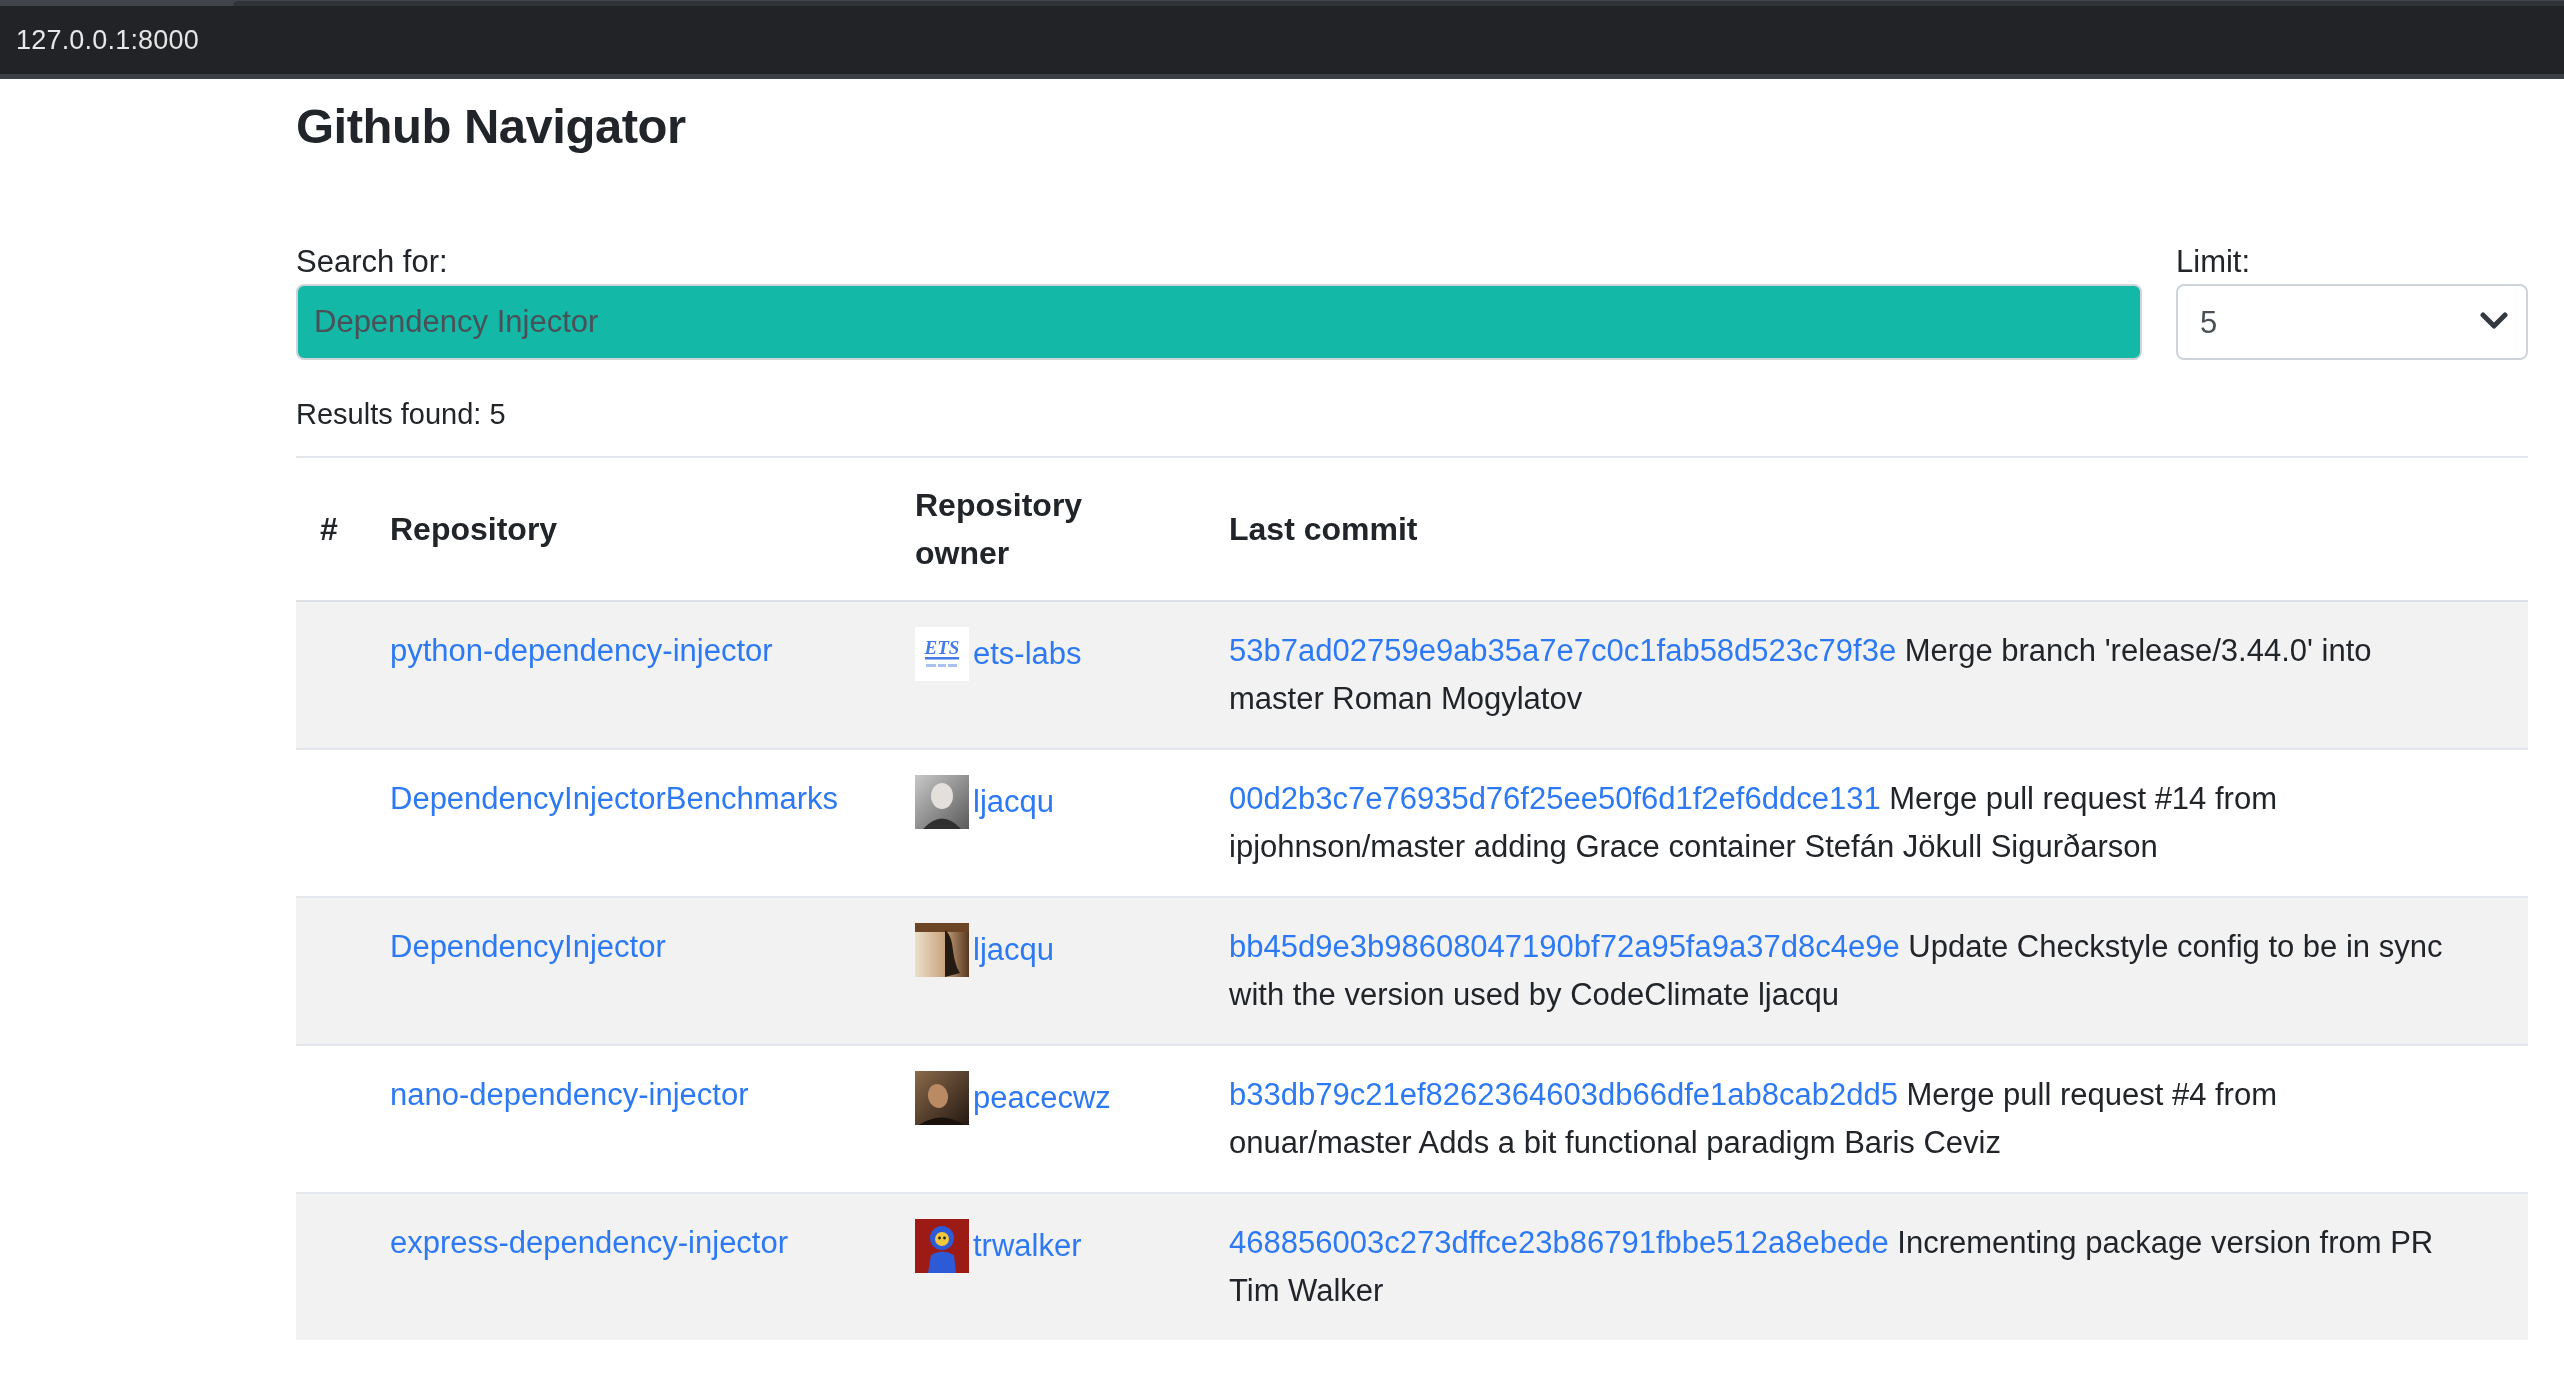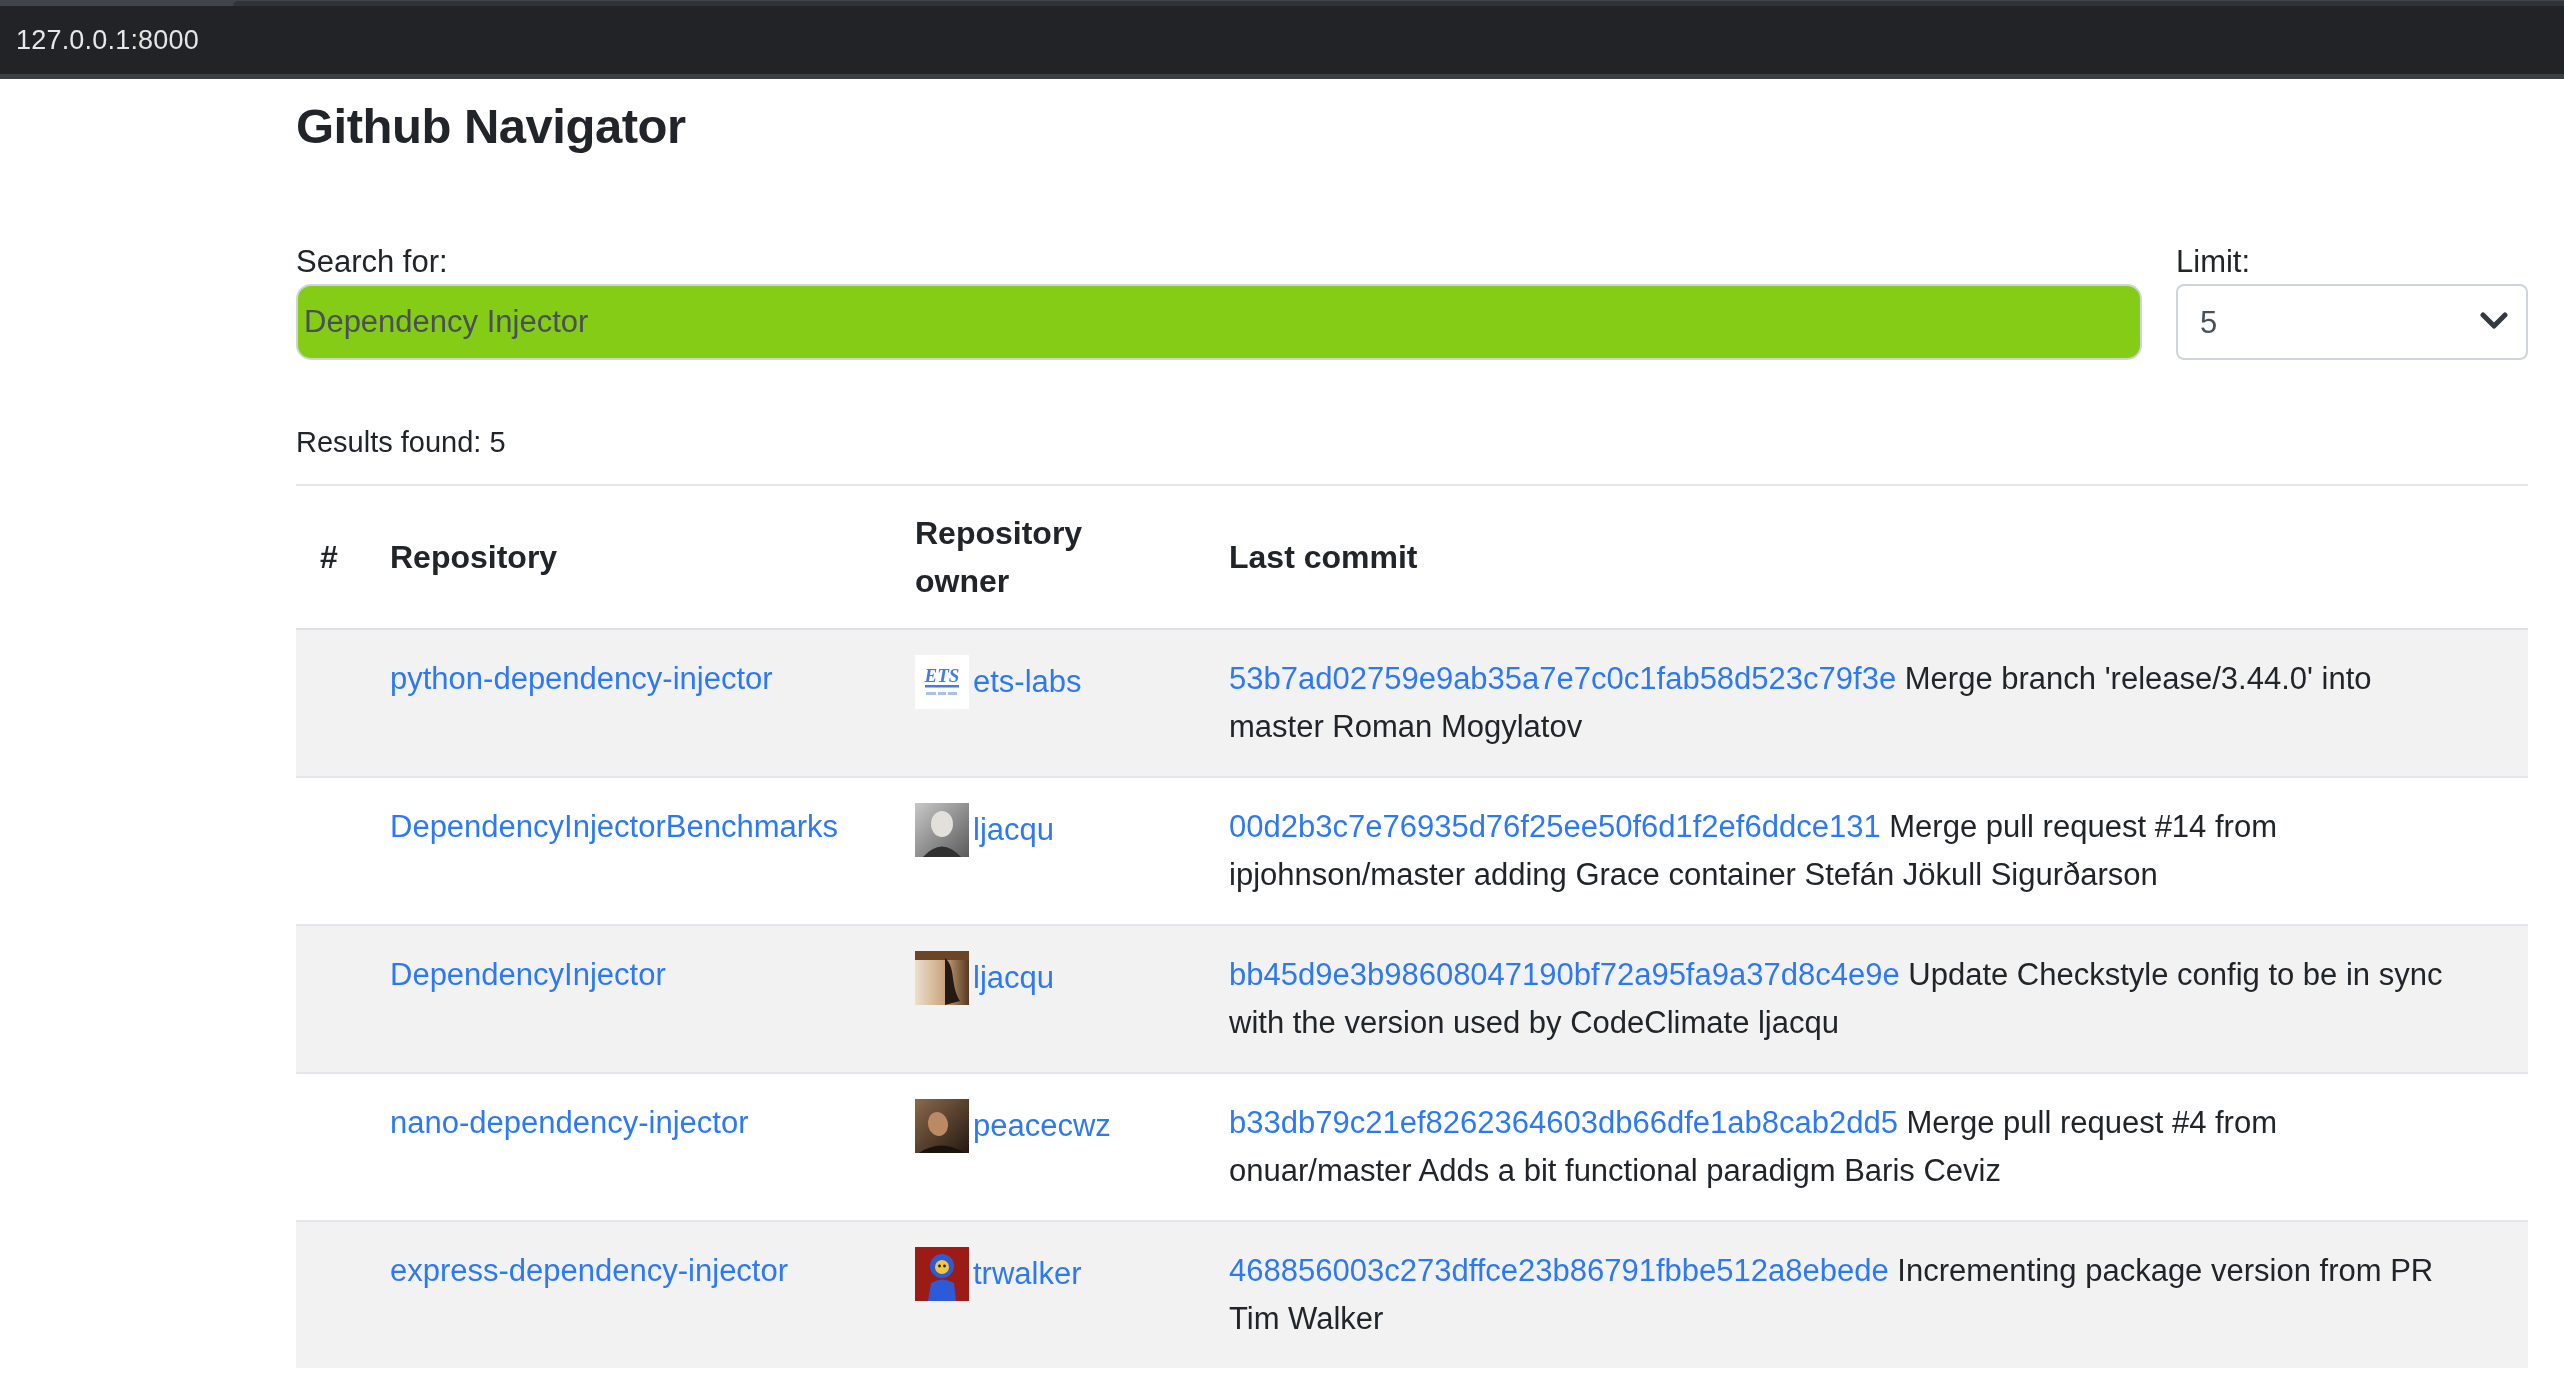--- a/index.html
+++ b/index.html
@@ -20,32 +20,32 @@
   
   .content { padding-left:296px; width:2528px; }
   h1.page-title { margin-top:7px; font-size:49px; line-height:80px; font-weight:600;
                   letter-spacing:-0.5px; color:#212529; }
 
   .controls-row { margin-top:74px; display:flex; justify-content:space-between; width:2232px; }
   .search-col { flex:0 0 1846px; }
   .limit-col  { flex:0 0 352px; }
   label.ctl-label { display:block; font-size:31px; line-height:44px; }
   input.search-input {
-      width:100%; height:76px; border:2px solid #ced4da; border-radius:15px;
-      font-size:31px; color:#495057; padding:0 6px; outline:none;
-      font-family:"Liberation Sans","DejaVu Sans",sans-serif; background:#84cc16; }
+      width:100%; height:76px; border:2px solid #ced4da; border-radius:8px;
+      font-size:31px; color:#495057; padding:0 16px; outline:none;
+      font-family:"Liberation Sans","DejaVu Sans",sans-serif; background:#14b8a6; }
   .select-wrap { position:relative; width:352px; }
   select.limit-select {
       -webkit-appearance:none; appearance:none;
       width:100%; height:76px; border:2px solid #ced4da; border-radius:8px;
       font-size:31px; color:#495057; padding:0 60px 0 22px; background:#fff; outline:none;
       font-family:"Liberation Sans","DejaVu Sans",sans-serif; }
   .chevron { position:absolute; right:20px; top:27px; pointer-events:none; }
 
-  p.results { margin-top:60px; font-size:29px; line-height:44px; color:#212529; }
+  p.results { margin-top:32px; font-size:29px; line-height:44px; color:#212529; }
 
   table.results-table { margin-top:20px; width:2232px; border-collapse:collapse;
                         border-top:2px solid #e2e5e9; table-layout:fixed; }
   th { text-align:left; font-size:32px; font-weight:bold; padding:23px 24px;
        border-bottom:2px solid #dde0e4; line-height:48px; }
   td { vertical-align:top; padding:25px 24px; font-size:31px; line-height:48px;
        border-top:2px solid #e3e6ea; }
   tbody tr:nth-child(odd) { background:#f2f2f3; }
   td.cell-commit { padding-right:84px; }
   a { color:var(--link,#2d79f3); text-decoration:none; }

